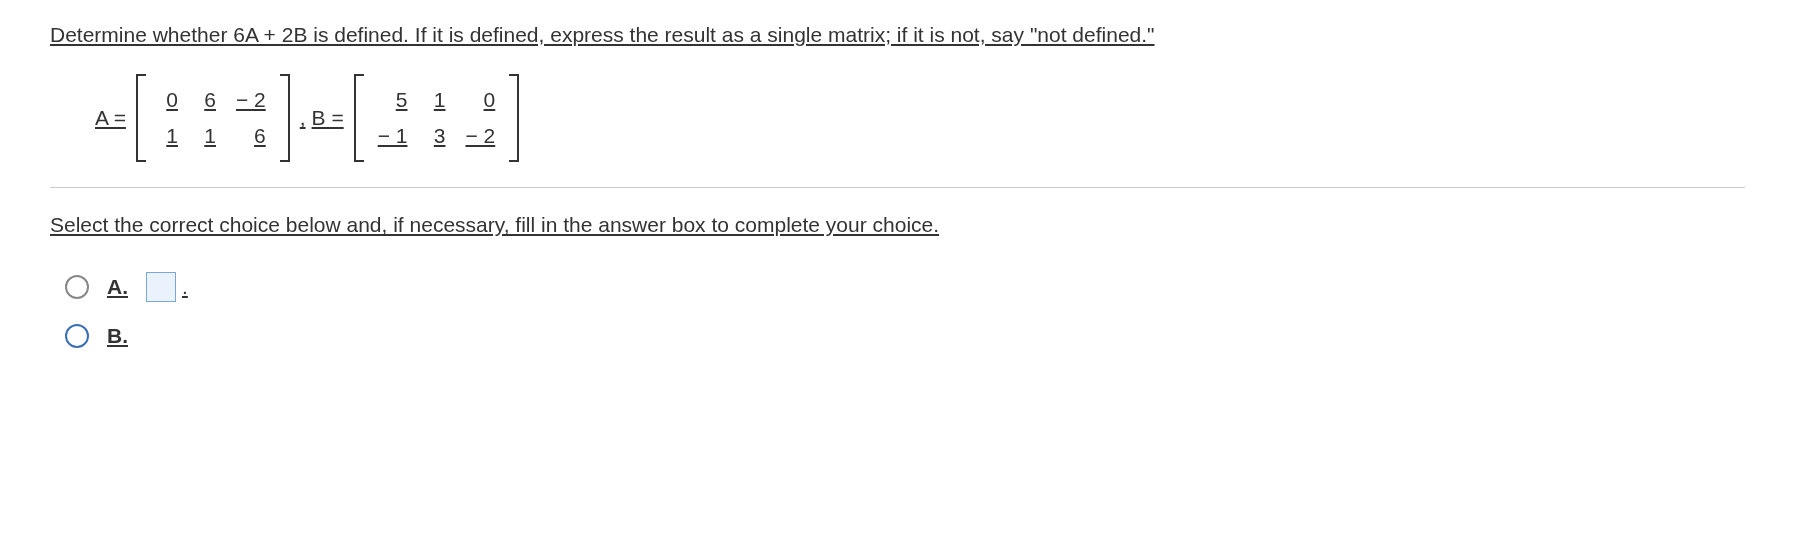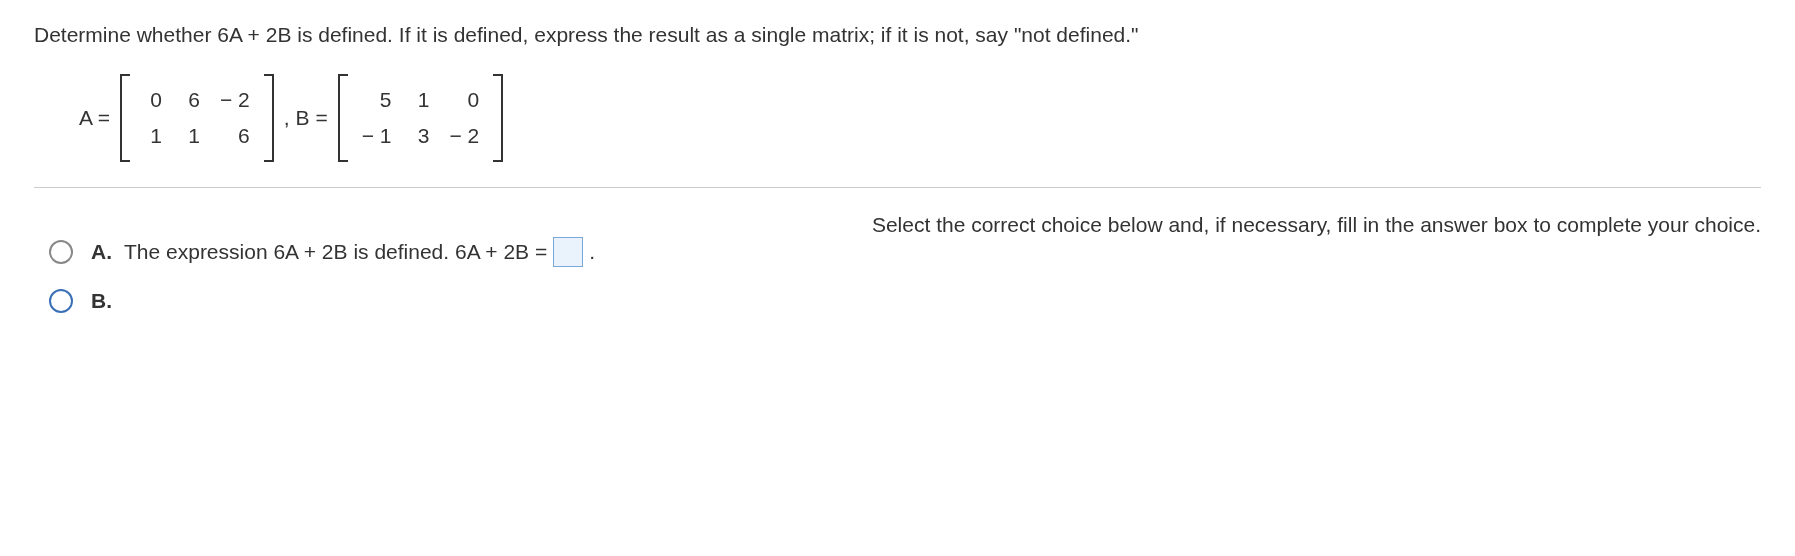--- a/index.html
+++ b/index.html
@@ -5,21 +5,22 @@
   body {
     margin: 0;
     padding: 0;
     font-family: Arial, Helvetica, sans-serif;
     font-size: 21px;
     color: #333;
     background: #fff;
     width: 1795px;
   }
   .container {
-    padding: 20px 34px;
+    padding: 20px 50px;
+    text-decoration: underline;
   }
   .question-text {
     margin-bottom: 25px;
     line-height: 1.4;
   }
   .matrix-row {
     display: flex;
     align-items: center;
     margin-left: 45px;
     margin-bottom: 25px;
@@ -61,21 +62,21 @@
   }
   .comma {
     margin: 0 6px;
   }
   hr.divider {
     border: none;
     border-top: 1px solid #ccc;
     margin: 10px 0 25px 0;
   }
   .instruction {
-    text-align: right;
+    margin-bottom: 35px;
   }
   .choice-row {
     display: flex;
     align-items: center;
     margin-bottom: 22px;
     margin-left: 15px;
   }
   .radio {
     width: 20px;
     height: 20px;
@@ -154,21 +155,20 @@
   </div>
 
   <hr class="divider">
 
   <div class="instruction">Select the correct choice below and, if necessary, fill in the answer box to complete your choice.</div>
 
   <div class="choice-row">
     <div class="radio"></div>
     <span class="choice-letter">A.</span>
     <span class="choice-text">
-      <span>The expression 6A + 2B is defined. 6A + 2B =</span>
       <span class="answer-box"></span>
       <span>.</span>
     </span>
   </div>
 
   <div class="choice-row">
     <div class="radio blue"></div>
     <span class="choice-letter">B.</span>
   </div>
 </div>

